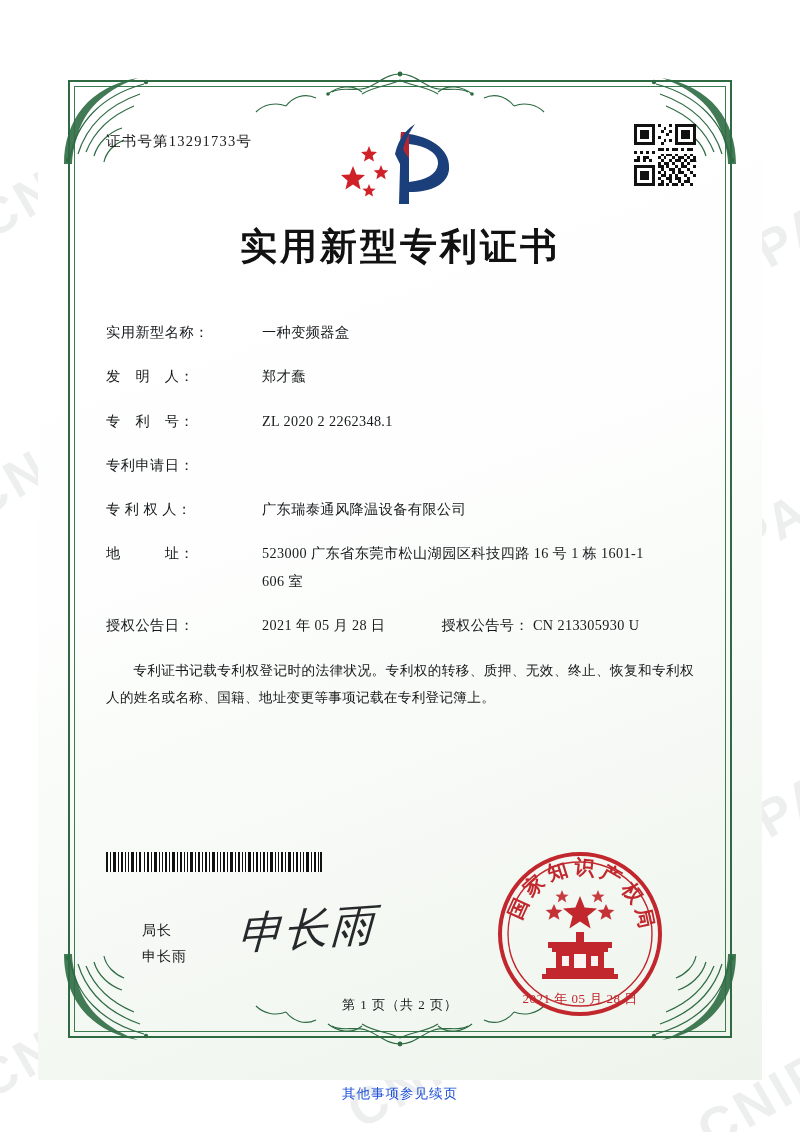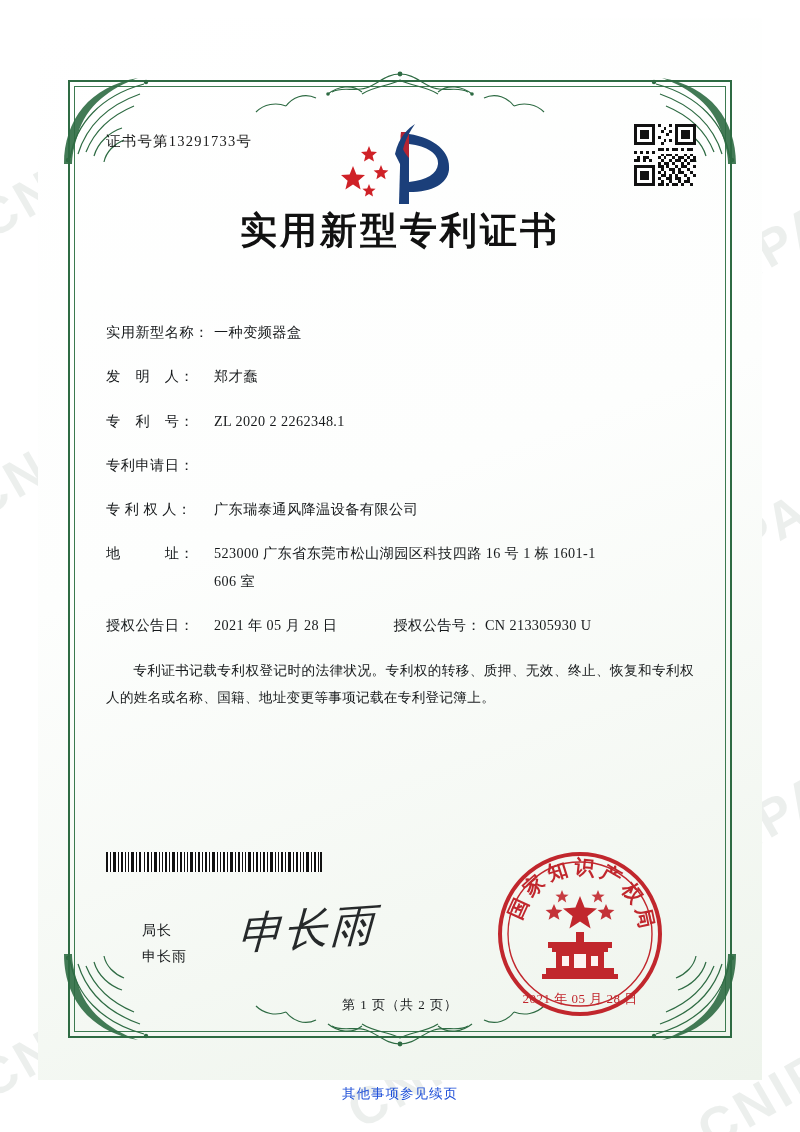--- a/index.html
+++ b/index.html
@@ -134,21 +134,21 @@
     width: 62px;
     height: 62px;
     background: #fff;
   }
   .qr svg { display: block; width: 100%; height: 100%; }
 
   .title {
     position: absolute;
     left: 0;
     right: 0;
-    top: 96px;
+    top: 112px;
     text-align: center;
     font-size: 37px;
     font-weight: bold;
     letter-spacing: 3px;
     color: #111;
     font-family: "DejaVu Serif", "Liberation Serif", serif;
   }
 
   .fields {
     position: absolute;
@@ -156,20 +156,21 @@
     right: 8px;
     top: 212px;
     font-size: 14.2px;
     color: #15181a;
   }
   .row {
     display: flex;
     align-items: flex-start;
     margin-bottom: 23px;
     line-height: 1.5;
+    gap: 48px;
   }
   .row .lbl {
     width: 108px;
     flex: 0 0 108px;
     white-space: pre;
     letter-spacing: 0.5px;
   }
   .row .val {
     flex: 1 1 auto;
     letter-spacing: 0.4px;

